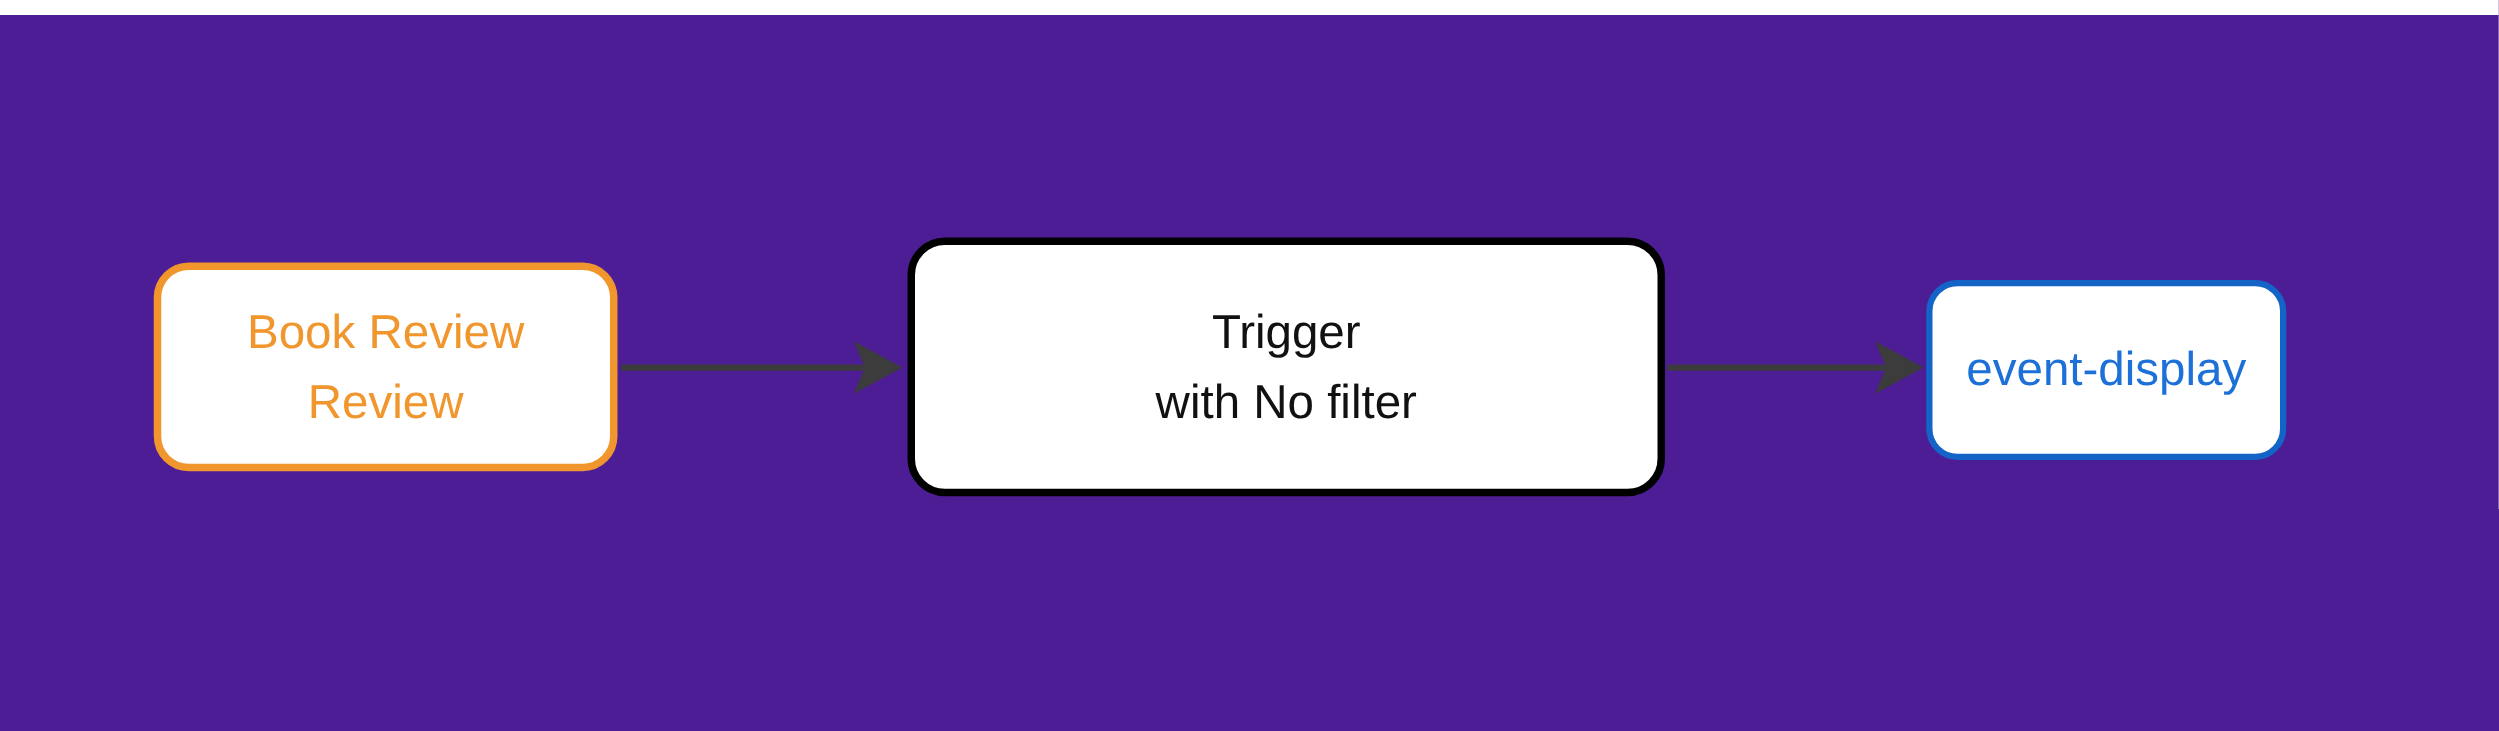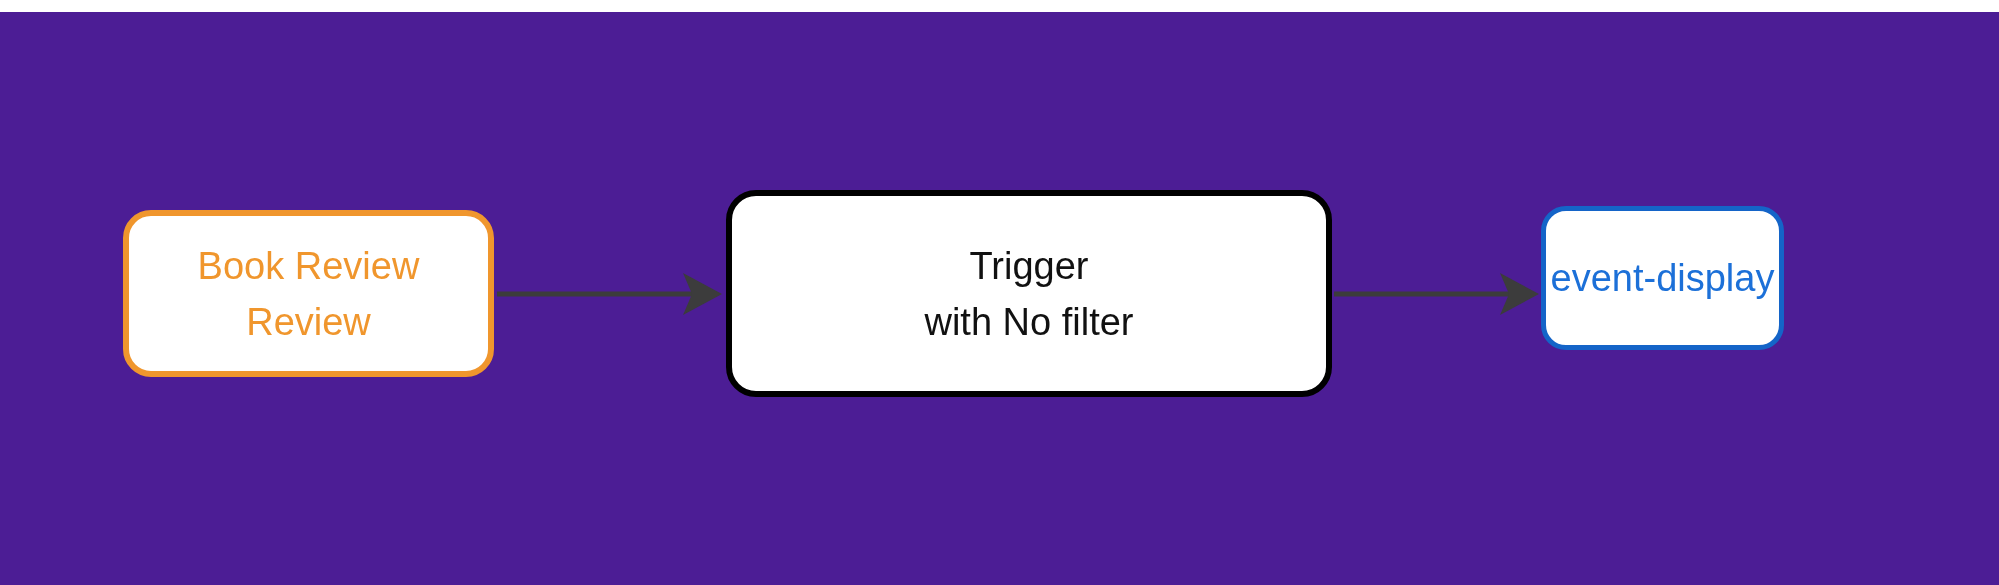--- a/index.html
+++ b/index.html
@@ -39,22 +39,22 @@
     border-width: 6px;
     border-radius: 28px;
   }
   .node-trigger {
     left: 726px; top: 178px;
     width: 606px; height: 207px;
     border-width: 6px;
     border-radius: 30px;
   }
   .node-event-display {
-    left: 1541px; top: 194px;
-    width: 243px; height: 144px;
+    left: 1541px; top: 212px;
+    width: 288px; height: 144px;
     border-width: 5px;
     border-radius: 25px;
   }
   .node-label-line { display: block; }
 </style>
 </head>
 <body>
 
 <div class="stage" style="background: #4c1d95; margin-top: 12px;">
 

